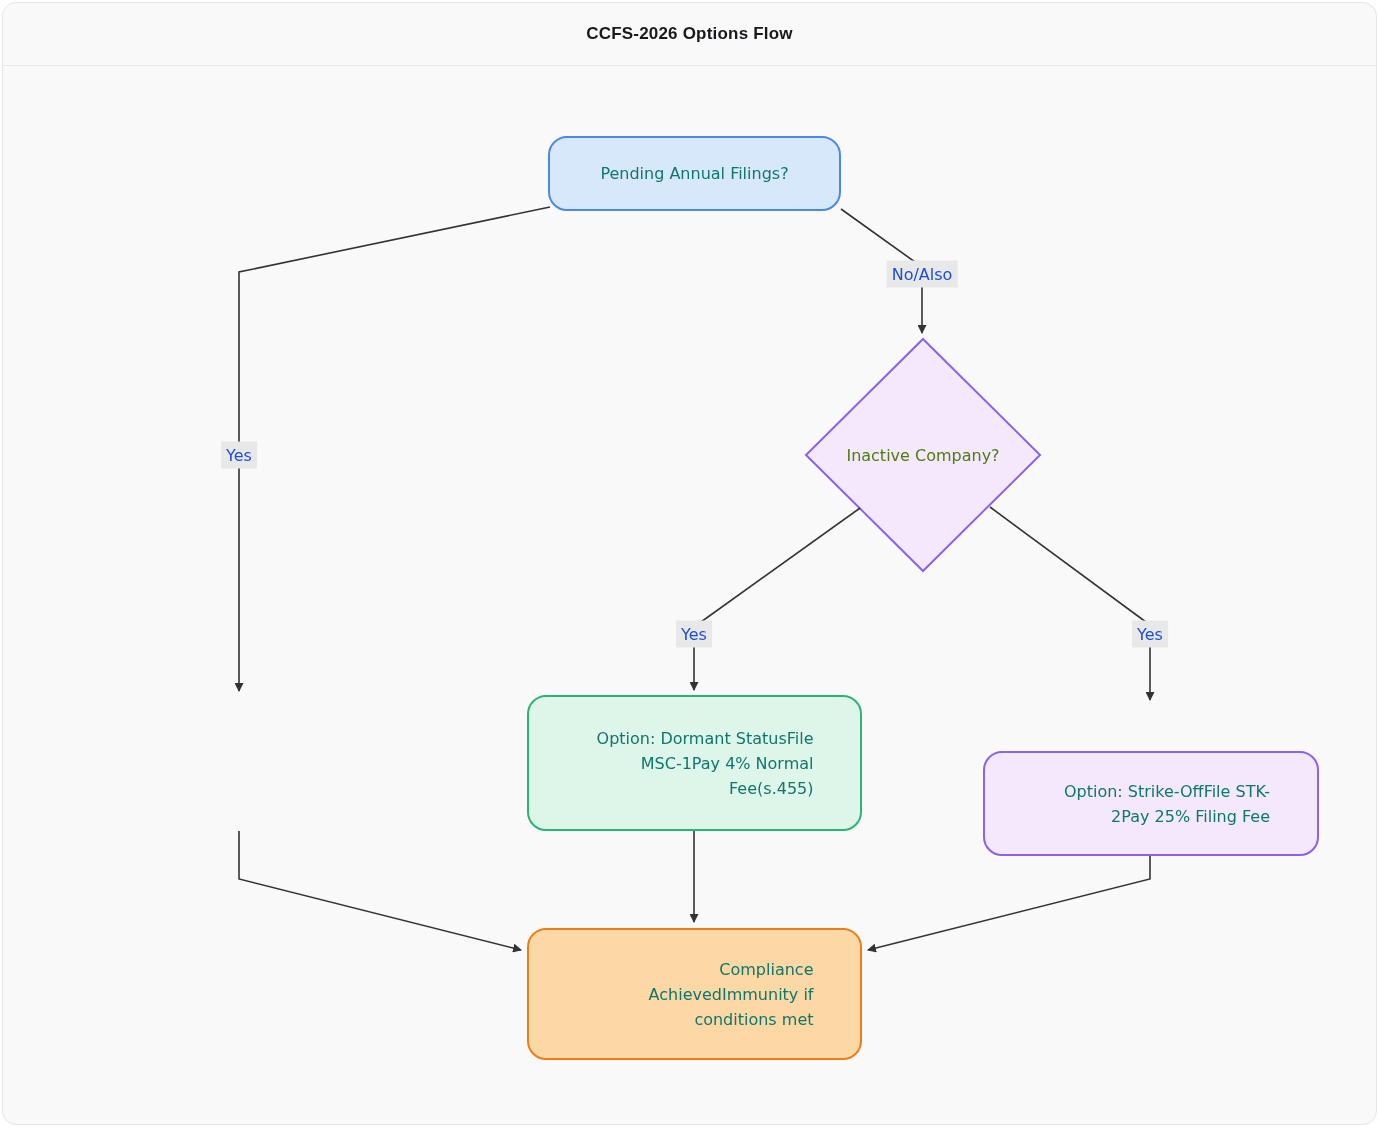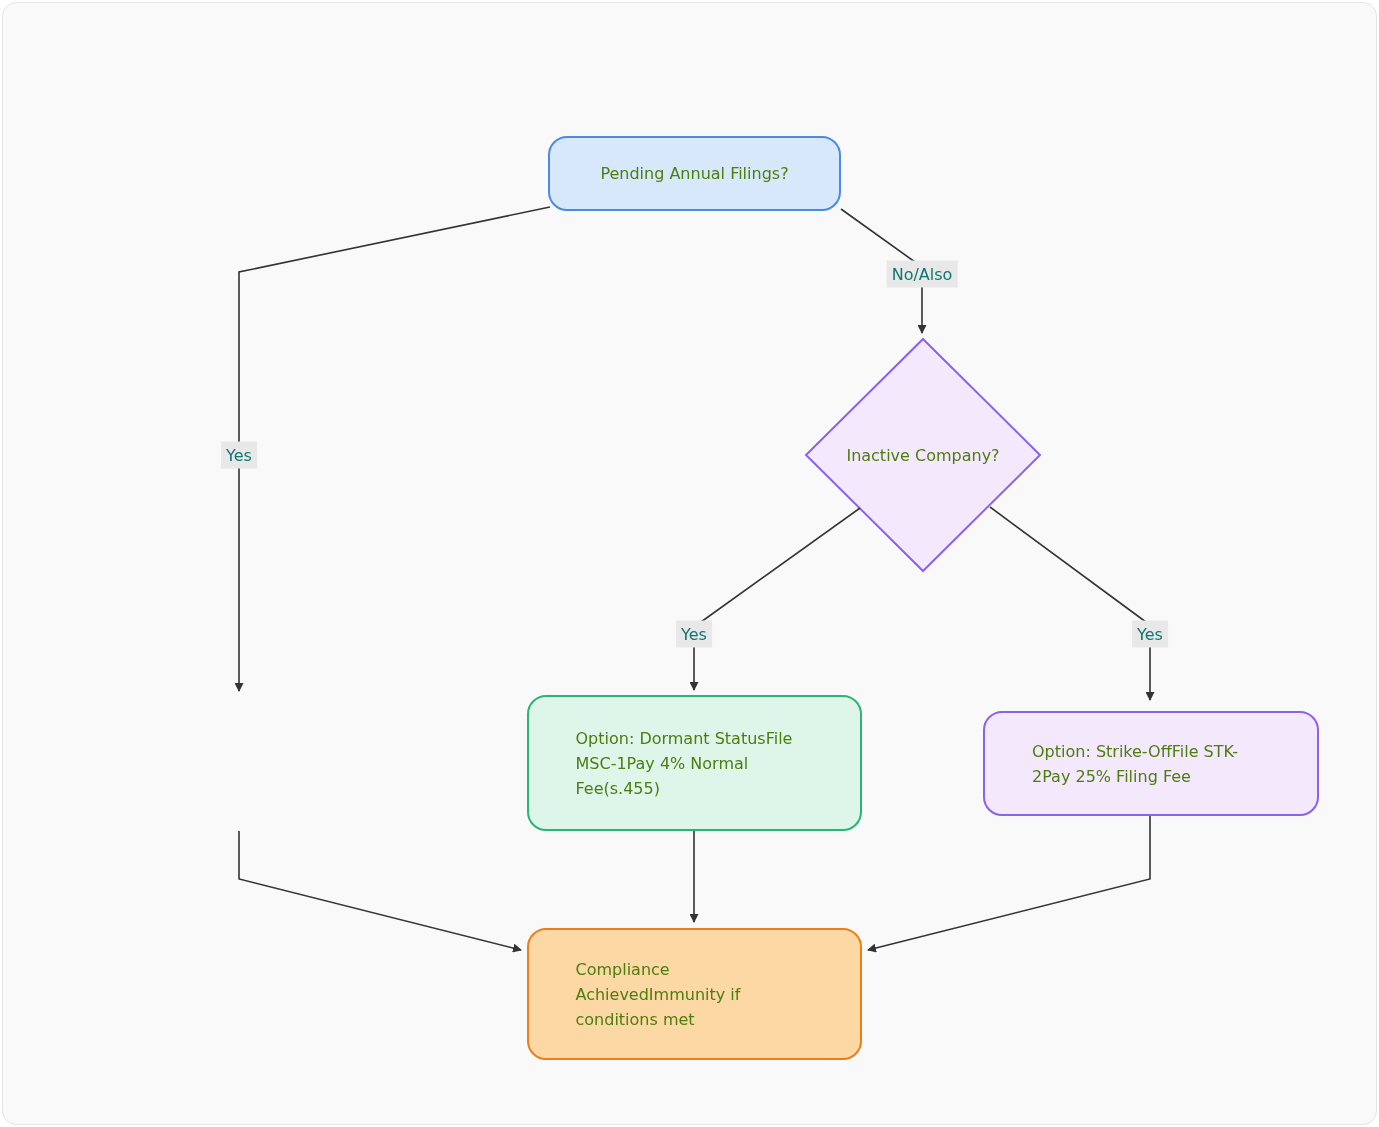--- a/index.html
+++ b/index.html
@@ -52,70 +52,73 @@
   .diamond-shape {
     fill: var(--purple-fill, #f3e8fc);
     stroke: var(--purple-border, #8b62e9);
     stroke-width: 2;
   }
   .node {
     position: absolute;
     display: flex;
     align-items: center;
     justify-content: center;
-    text-align: left;
+    text-align: right;
     border: 2px solid;
     border-radius: 19px;
     font-size: 16px;
     line-height: 25px;
-    color: #4d7c0f;
+    color: #0f766e;
     box-sizing: border-box;
   }
   .node .node-text {
     display: inline-block;
     max-width: 238px;
     padding: 0 8px;
   }
   .node-blue   { background: var(--blue-fill, #d7e8fb);   border-color: var(--blue-border, #4a89e8); }
   .node-green  { background: var(--green-fill, #def5e9);  border-color: var(--green-border, #2ab574); }
-  .node-purple { background: var(--purple-fill, #f3e8fc); border-color: var(--purple-border, #8b62e9); }
+  .node-purple { background: var(--purple-fill, #f3e8fc); border-color: var(--purple-border, #8b62e9); margin-top: 40px; }
   .node-orange { background: var(--orange-fill, #fcd8a5); border-color: var(--orange-border, #ed7d1a); }
 
   .node-pending    { left: 545px; top: 133px; width: 293px; height: 75px; }
   .node-file-forms { left: 68px;  top: 692px; width: 336px; height: 136px; }
   .node-dormant    { left: 524px; top: 692px; width: 335px; height: 136px; }
   .node-strike-off { left: 980px; top: 708px; width: 336px; height: 105px; }
   .node-compliance { left: 524px; top: 925px; width: 335px; height: 132px; }
 
   .diamond-label {
     position: absolute;
     left: 920px; top: 452px;
     transform: translate(-50%, -50%);
     font-size: 16px;
     color: #4d7c0f;
     white-space: nowrap;
   }
   .edge-label {
     position: absolute;
     transform: translate(-50%, -50%);
     background: var(--label-bg, #e8e8e8);
-    color: #0f766e;
+    color: #1d4ed8;
     font-size: 16px;
     line-height: 21px;
     padding: 3px 5px;
   }
   .label-yes-left   { left: 236px;  top: 452px; }
   .label-no-also    { left: 919px;  top: 271px; }
   .label-yes-center { left: 691px;  top: 631px; }
   .label-yes-right  { left: 1147px; top: 631px; }
 </style>
 </head>
 <body>
 
 <div class="card">
+  <div class="header">
+    <div class="title">CCFS-2026 Options Flow</div>
+  </div>
 
   <div class="diagram">
 
     <svg class="edges" viewBox="0 0 1379 1127">
       <defs>
         <marker id="arrow" markerWidth="9" markerHeight="9" refX="8" refY="4.5" orient="auto" markerUnits="userSpaceOnUse">
           <path d="M0,0 L9,4.5 L0,9 Z" fill="#333333"></path>
         </marker>
       </defs>
 

